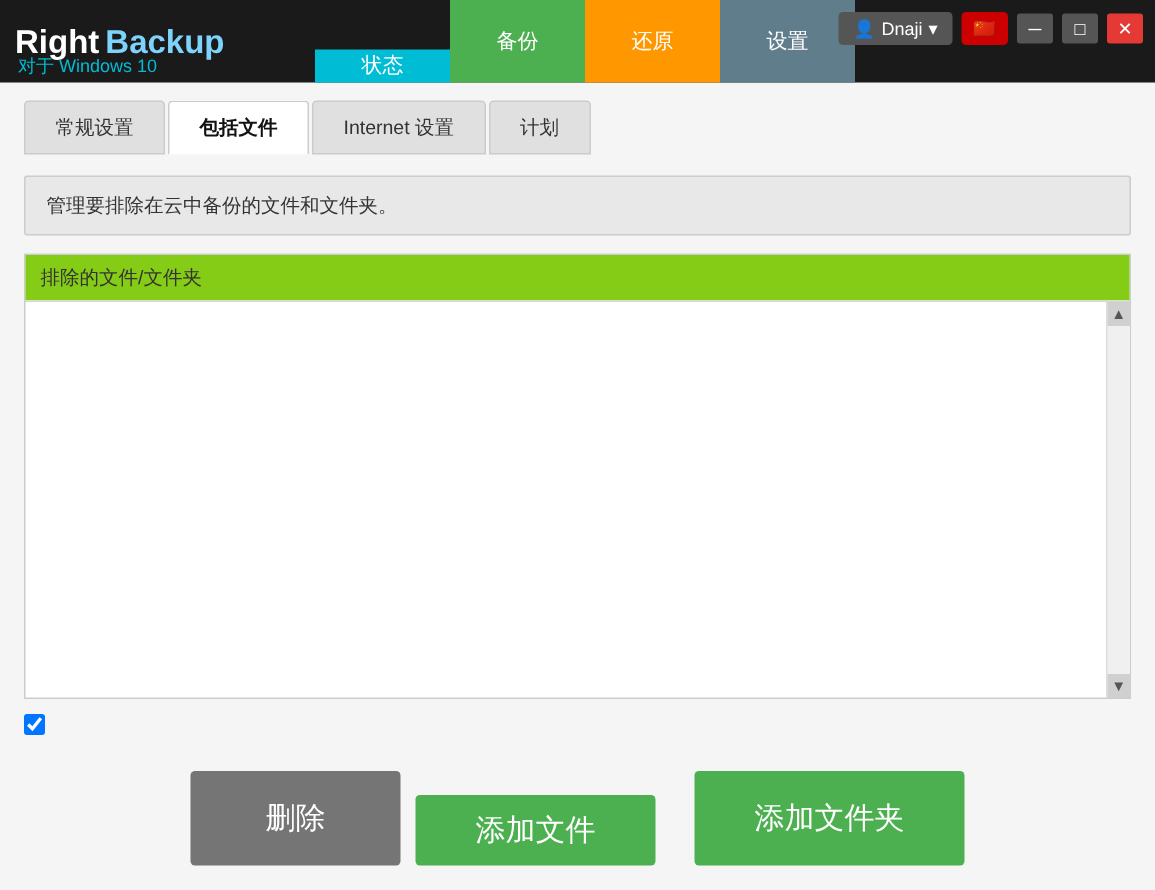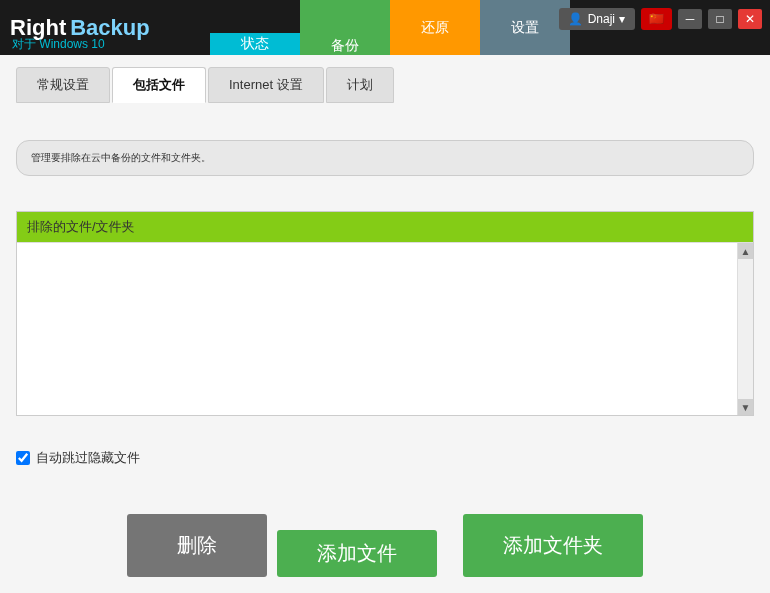--- a/index.html
+++ b/index.html
@@ -58,21 +58,21 @@
       min-width: 90px;
       display: flex;
       align-items: center;
       justify-content: center;
       color: white;
       font-size: 14px;
       cursor: pointer;
       padding: 0 20px;
     }
     .nav-tab.status { background: #00bcd4; margin-top: 33px; }
-    .nav-tab.backup { background: #4caf50; align-items: flex-end; }
+    .nav-tab.backup { background: #4caf50; }
     .nav-tab.restore { background: #ff9800; }
     .nav-tab.settings { background: #607d8b; }
 
     
     .window-controls {
       position: absolute;
       right: 8px;
       top: 8px;
       display: flex;
       align-items: center;
@@ -114,21 +114,20 @@
     }
     .win-btn.close { background: #e53935; }
 
     
     .main-content {
       background: #f5f5f5;
       height: calc(593px - 55px);
       padding: 12px 16px;
       display: flex;
       flex-direction: column;
-      gap: 23px;
     }
 
     
     .settings-tabs {
       display: flex;
       gap: 0;
       margin-bottom: 14px;
       border-bottom: none;
     }
     .settings-tab {
@@ -146,24 +145,24 @@
       border-bottom: 1px solid white;
       font-weight: bold;
       color: #111;
     }
 
     
     .description-box {
       background: #e8e8e8;
       border: 1px solid #ccc;
       padding: 10px 14px;
-      font-size: 10px;
+      font-size: 13px;
       color: #333;
       margin-bottom: 12px;
-      border-radius: 13px;
+      border-radius: 2px;
     }
 
     
     .file-list-container {
       border: 1px solid #ccc;
       background: white;
       flex: 1;
       display: flex;
       flex-direction: column;
       margin-bottom: 10px;
@@ -315,21 +314,20 @@
       <div class="scrollbar">
         <div class="scrollbar-arrow">▲</div>
         <div class="scrollbar-thumb"></div>
         <div class="scrollbar-arrow">▼</div>
       </div>
     </div>
   </div>
 
   <div class="checkbox-row">
     <input type="checkbox" checked="" style="">
-    <label>自动跳过隐藏文件</label>
   </div>
 
   <div class="bottom-buttons">
     <button class="btn btn-delete">删除</button>
     <button class="btn btn-add-file">添加文件</button>
     <button class="btn btn-add-folder">添加文件夹</button>
   </div>
 </div>
 
 </body></html>

